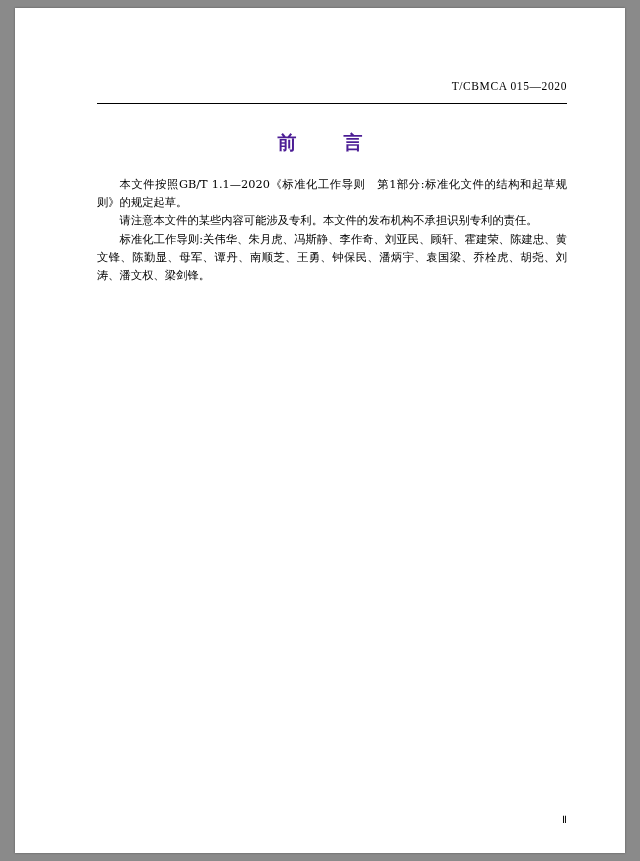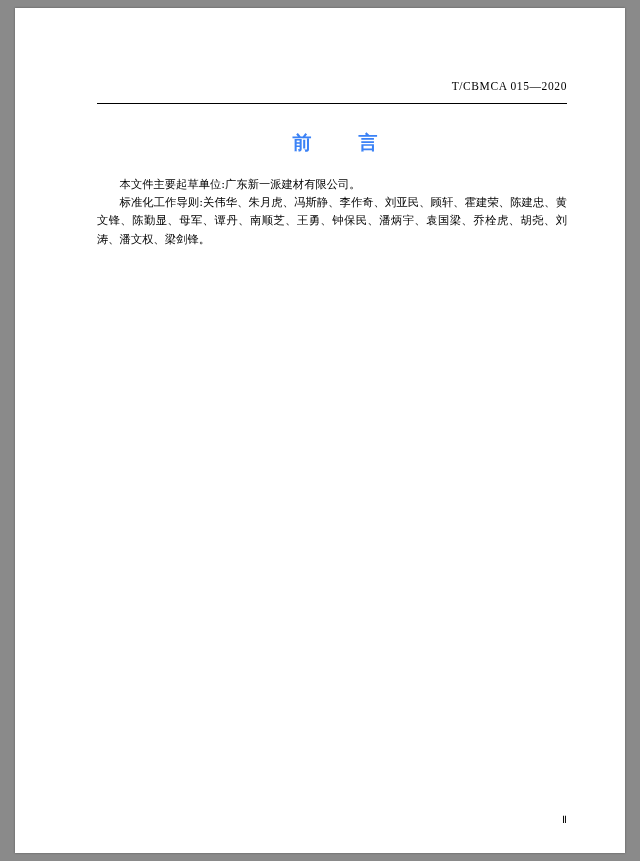--- a/index.html
+++ b/index.html
@@ -45,23 +45,22 @@
   .title {
     position: absolute;
     top: 122px;
     left: 0;
     width: 100%;
     text-align: center;
     font-size: 19px;
     font-weight: bold;
     letter-spacing: 14px;
     text-indent: 14px;
-    color: #3b82f6;
+    color: #4c1d95;
     font-family: "DejaVu Serif", serif;
-    margin-left: 15px;
   }
   .body {
     position: absolute;
     top: 168px;
     left: 82px;
     width: 470px;
     font-size: 11.3px;
     line-height: 18.2px;
     color: #000;
     text-align: justify;
@@ -86,19 +85,20 @@
 
 <div class="page">
 
   <div class="header">T/CBMCA 015—2020</div>
 
   <div class="header-rule"></div>
 
   <div class="title">前　言</div>
 
   <div class="body">
-    <p>本文件主要起草单位:广东新一派建材有限公司。</p>
+    <p>本文件按照GB/T 1.1—2020《标准化工作导则　第1部分:标准化文件的结构和起草规则》的规定起草。</p>
+    <p>请注意本文件的某些内容可能涉及专利。本文件的发布机构不承担识别专利的责任。</p>
     <p>标准化工作导则:关伟华、朱月虎、冯斯静、李作奇、刘亚民、顾轩、霍建荣、陈建忠、黄文锋、陈勤显、母军、谭丹、南顺芝、王勇、钟保民、潘炳宇、袁国梁、乔栓虎、胡尧、刘涛、潘文权、梁剑锋。</p>
   </div>
 
   <div class="footer-page">Ⅱ</div>
 
 </div>
 
 </body></html>

